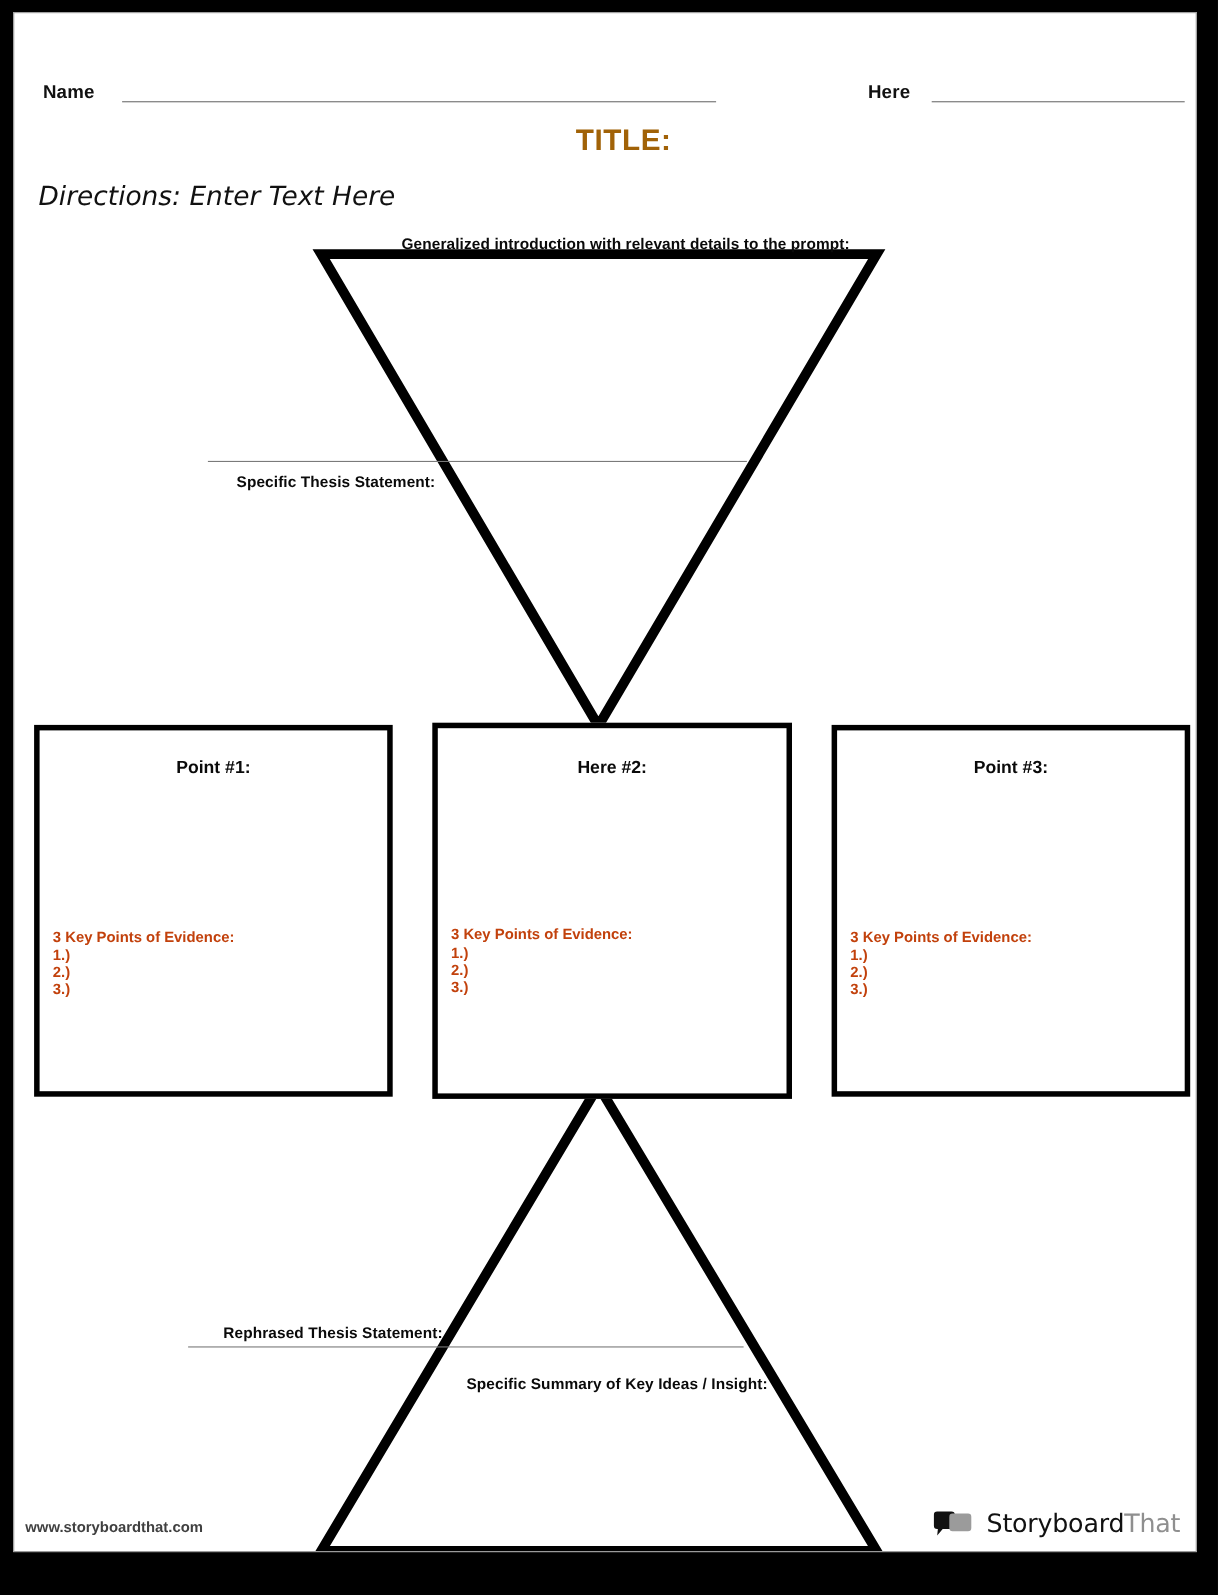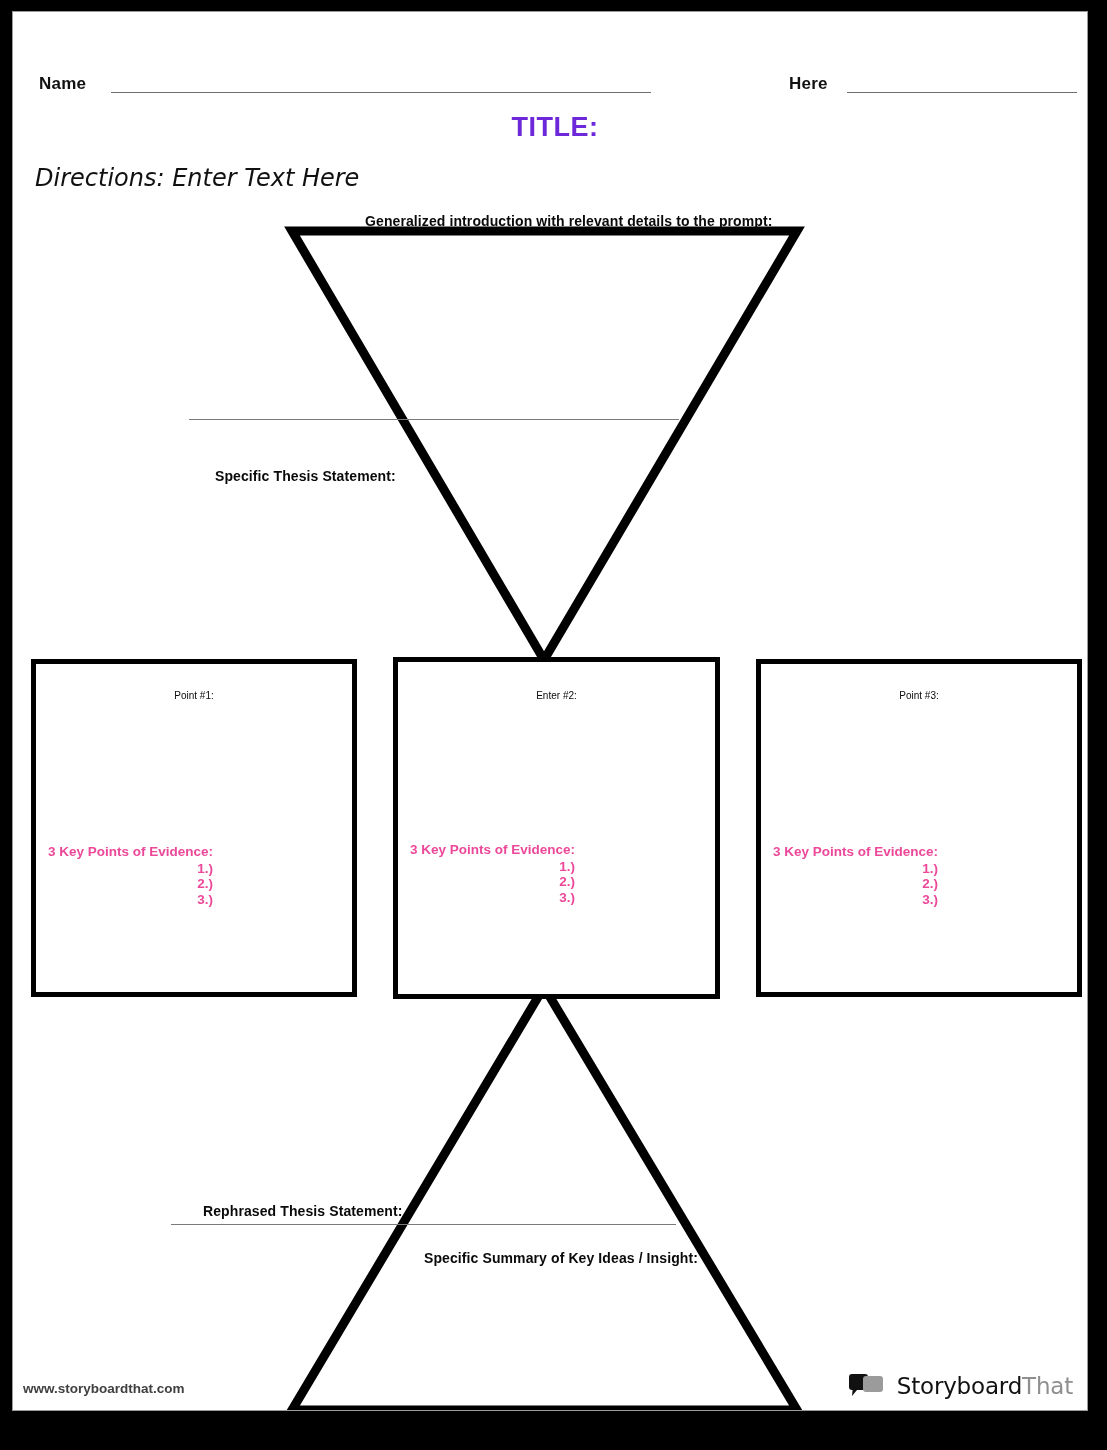--- a/index.html
+++ b/index.html
@@ -50,28 +50,28 @@
     border-top: 1px solid #6f6f6f;
   }
 
   #name-label { left: 26px; top: 62px; }
   #name-rule  { left: 98px;  top: 80px; width: 540px; }
   #date-label { left: 776px; top: 62px; }
   #date-rule  { left: 834px; top: 80px; width: 230px; }
 
   #title-text {
     position: absolute;
-    left: 4px;
+    left: 16px;
     top: 100px;
     width: 1076px;
     text-align: center;
     font-weight: bold;
     font-size: 27px;
     letter-spacing: 0.5px;
-    color: #6d28d9;
+    color: #a16207;
   }
 
   #directions {
     position: absolute;
     left: 22px;
     top: 152px;
     font-size: 24px;
     font-style: italic;
     color: #111111;
     font-family: "DejaVu Sans", sans-serif;
@@ -99,21 +99,21 @@
 
   
   .thesis-rule {
     position: absolute;
     height: 0;
     border-top: 1px solid #7a7a7a;
   }
   #thesis-rule-top    { left: 176px; top: 407px;  width: 490px; }
   #thesis-rule-bottom { left: 158px; top: 1212px; width: 505px; }
 
-  #thesis-caption-top     { left: 202px; top: 456px; }
+  #thesis-caption-top     { left: 202px; top: 418px; }
   #thesis-caption-bottom  { left: 190px; top: 1191px; }
   #summary-caption        { left: 411px; top: 1238px; }
   #intro-caption          { left: 352px; top: 201px; }
 
   
   .point-box {
     position: absolute;
     background: #ffffff;
     border: 5px solid #000000;
     box-sizing: border-box;
@@ -121,35 +121,34 @@
   #point-box-1 { left: 18px;  top: 647px; width: 326px; height: 338px; }
   #point-box-2 { left: 380px; top: 645px; width: 327px; height: 342px; }
   #point-box-3 { left: 743px; top: 647px; width: 326px; height: 338px; }
 
   .point-title {
     position: absolute;
     left: 0;
     right: 0;
     top: 26px;
     text-align: center;
-    font-weight: normal;
-    font-size: 10px;
+    font-weight: bold;
+    font-size: 16px;
     color: #0a0a0a;
   }
   #point-box-2 .point-title { top: 28px; }
 
   .evidence-block {
     position: absolute;
     left: 12px;
     top: 180px;
     font-weight: bold;
     font-size: 13.5px;
     line-height: 15.5px;
-    color: #ec4899;
-    text-align: right;
+    color: #c2410c;
   }
   #point-box-2 .evidence-block { top: 180px; }
   .evidence-block .ev-head { margin: 0 0 1px 0; }
   .evidence-block .ev-item { margin: 0; }
 
   
   #footer-url {
     position: absolute;
     left: 10px;
     top: 1369px;
@@ -216,21 +215,21 @@
       <div class="point-title">Point #1:</div>
       <div class="evidence-block">
         <p class="ev-head">3 Key Points of Evidence:</p>
         <p class="ev-item">1.)</p>
         <p class="ev-item">2.)</p>
         <p class="ev-item">3.)</p>
       </div>
     </div>
 
     <div class="point-box" id="point-box-2">
-      <div class="point-title">Enter #2:</div>
+      <div class="point-title">Here #2:</div>
       <div class="evidence-block">
         <p class="ev-head">3 Key Points of Evidence:</p>
         <p class="ev-item">1.)</p>
         <p class="ev-item">2.)</p>
         <p class="ev-item">3.)</p>
       </div>
     </div>
 
     <div class="point-box" id="point-box-3">
       <div class="point-title">Point #3:</div>

